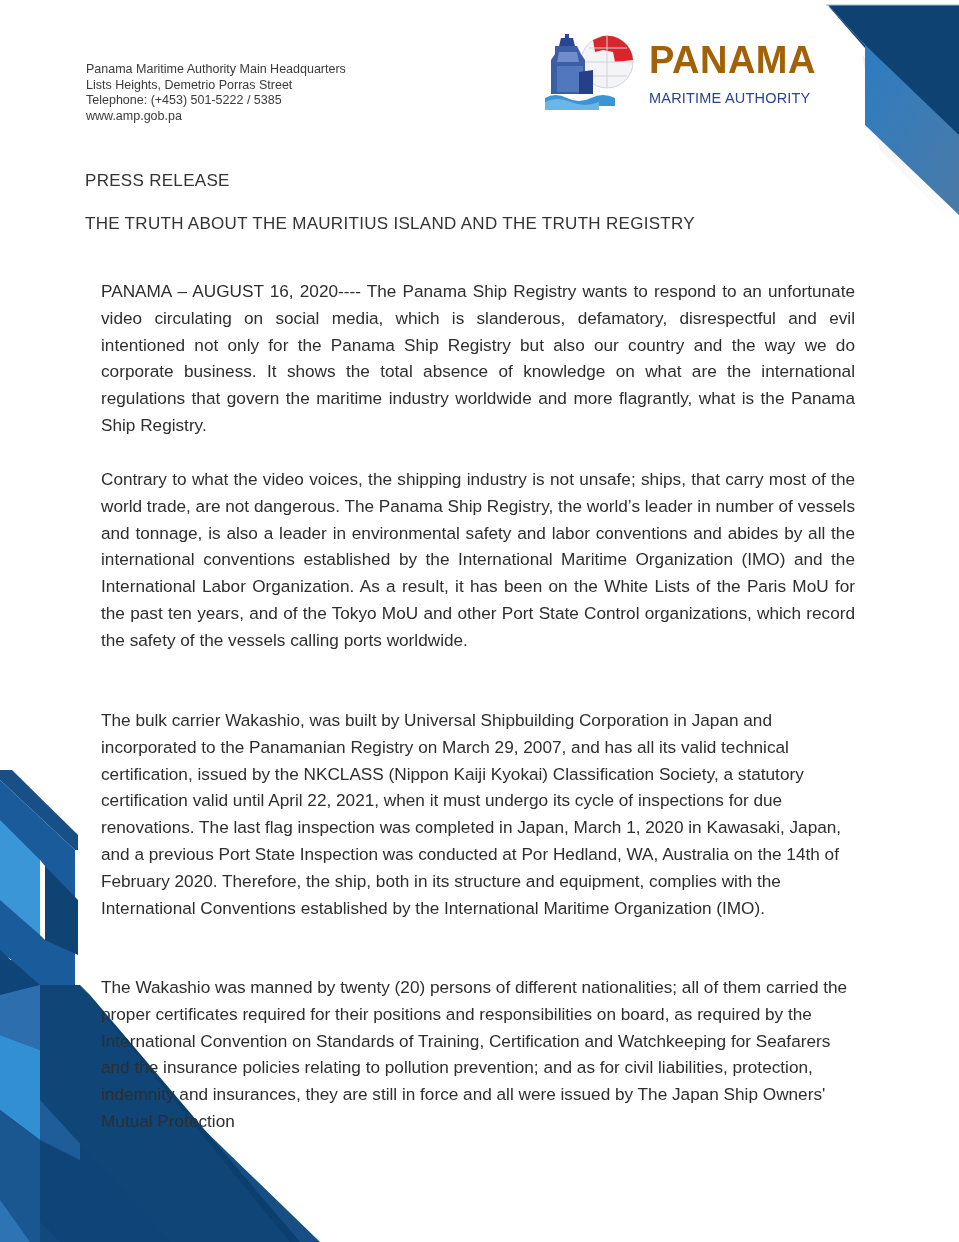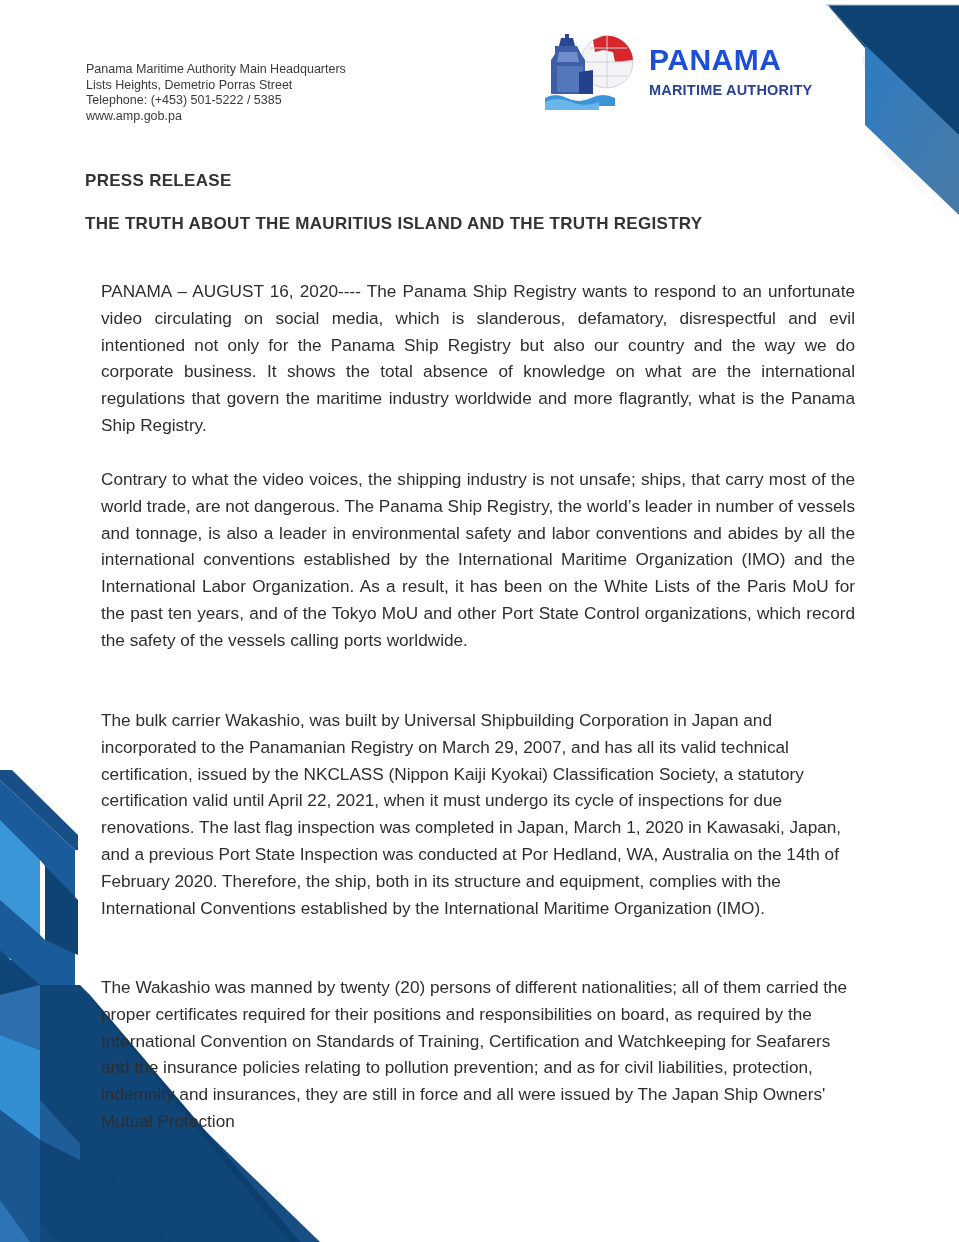--- a/index.html
+++ b/index.html
@@ -39,43 +39,43 @@
       height: 80px;
     }
     .logo-text {
       position: absolute;
       left: 104px;
       top: 8px;
     }
     .logo-title {
       font-family: "Liberation Sans", sans-serif;
       font-weight: bold;
-      font-size: 30px;
-      color: #1d4ed8;
+      font-size: 38px;
+      color: #a16207;
       letter-spacing: 0.5px;
       line-height: 40px;
     }
     .logo-sub {
       font-family: "Liberation Sans", sans-serif;
-      font-weight: bold;
+      font-weight: normal;
       font-size: 14.5px;
       color: #2a4296;
       letter-spacing: 0.2px;
-      margin-top: 2px;
+      margin-top: 10px;
     }
     .doc {
       position: absolute;
       left: 85px;
       width: 786px;
       font-family: "DejaVu Sans", sans-serif;
       color: #2e2e2e;
     }
     .heading {
       font-family: "Liberation Sans", sans-serif;
-      font-weight: bold;
+      font-weight: normal;
       font-size: 17px;
       letter-spacing: 0.3px;
       color: #333;
     }
     .para {
       font-family: "Liberation Sans", sans-serif;
       font-size: 17.2px;
       line-height: 26.8px;
       color: #2e2e2e;
       text-align: justify;

